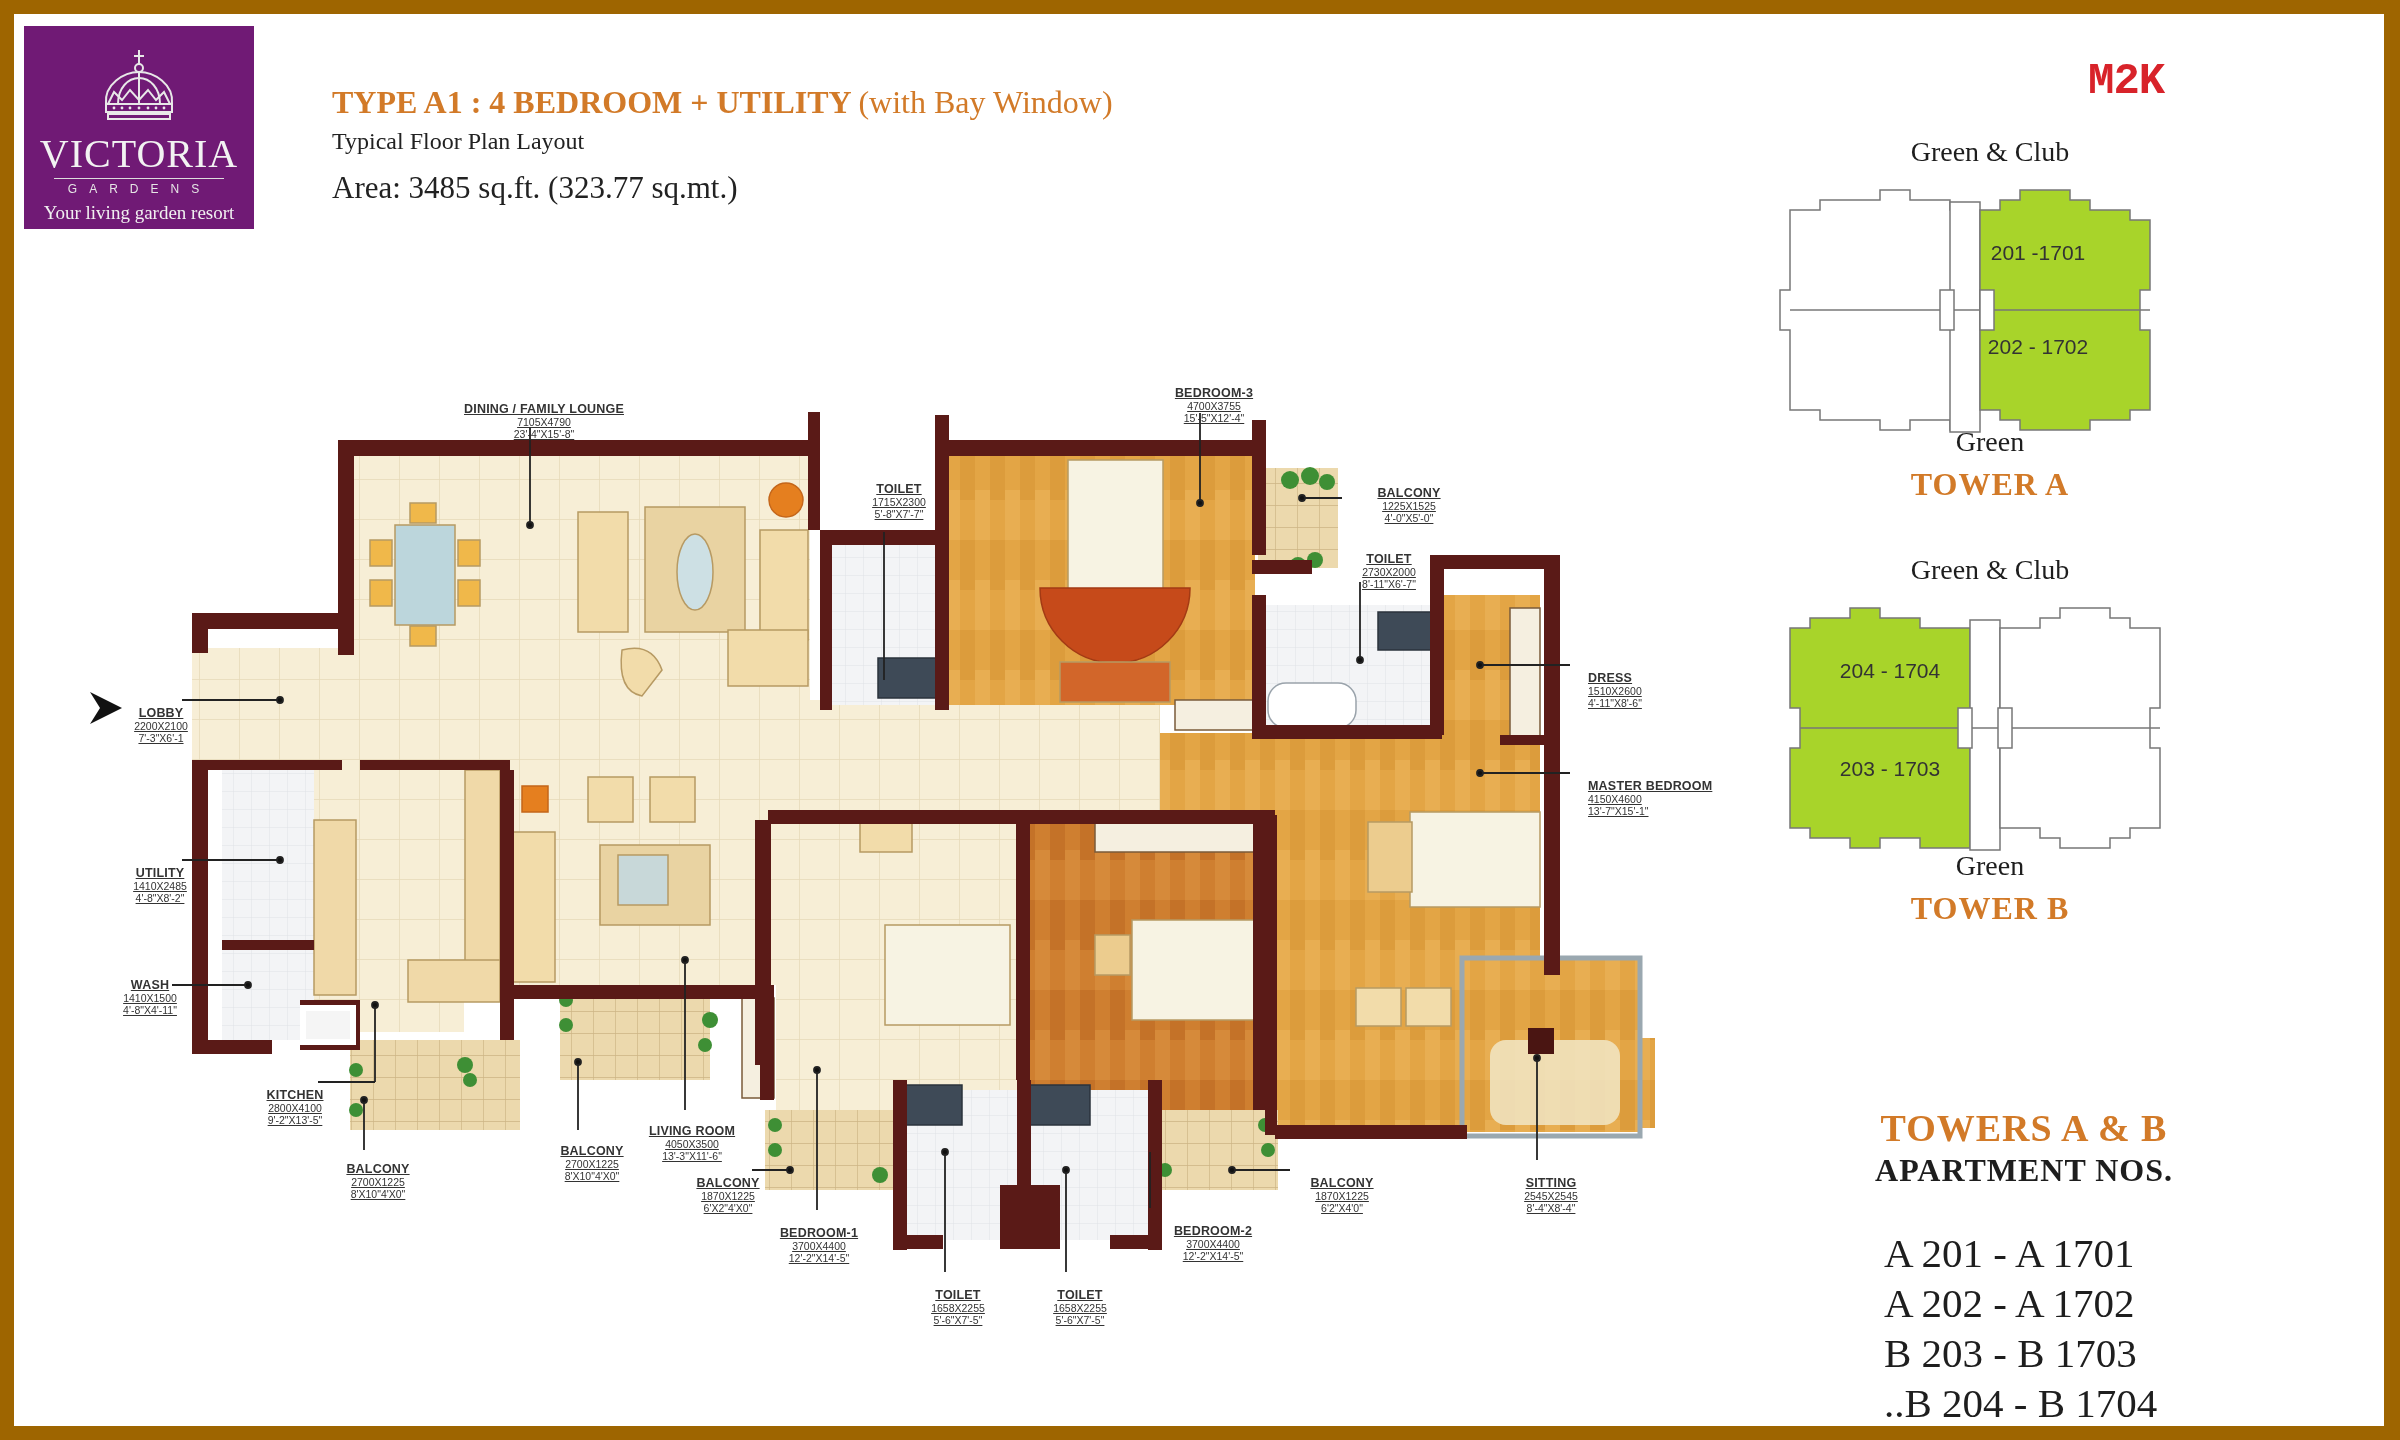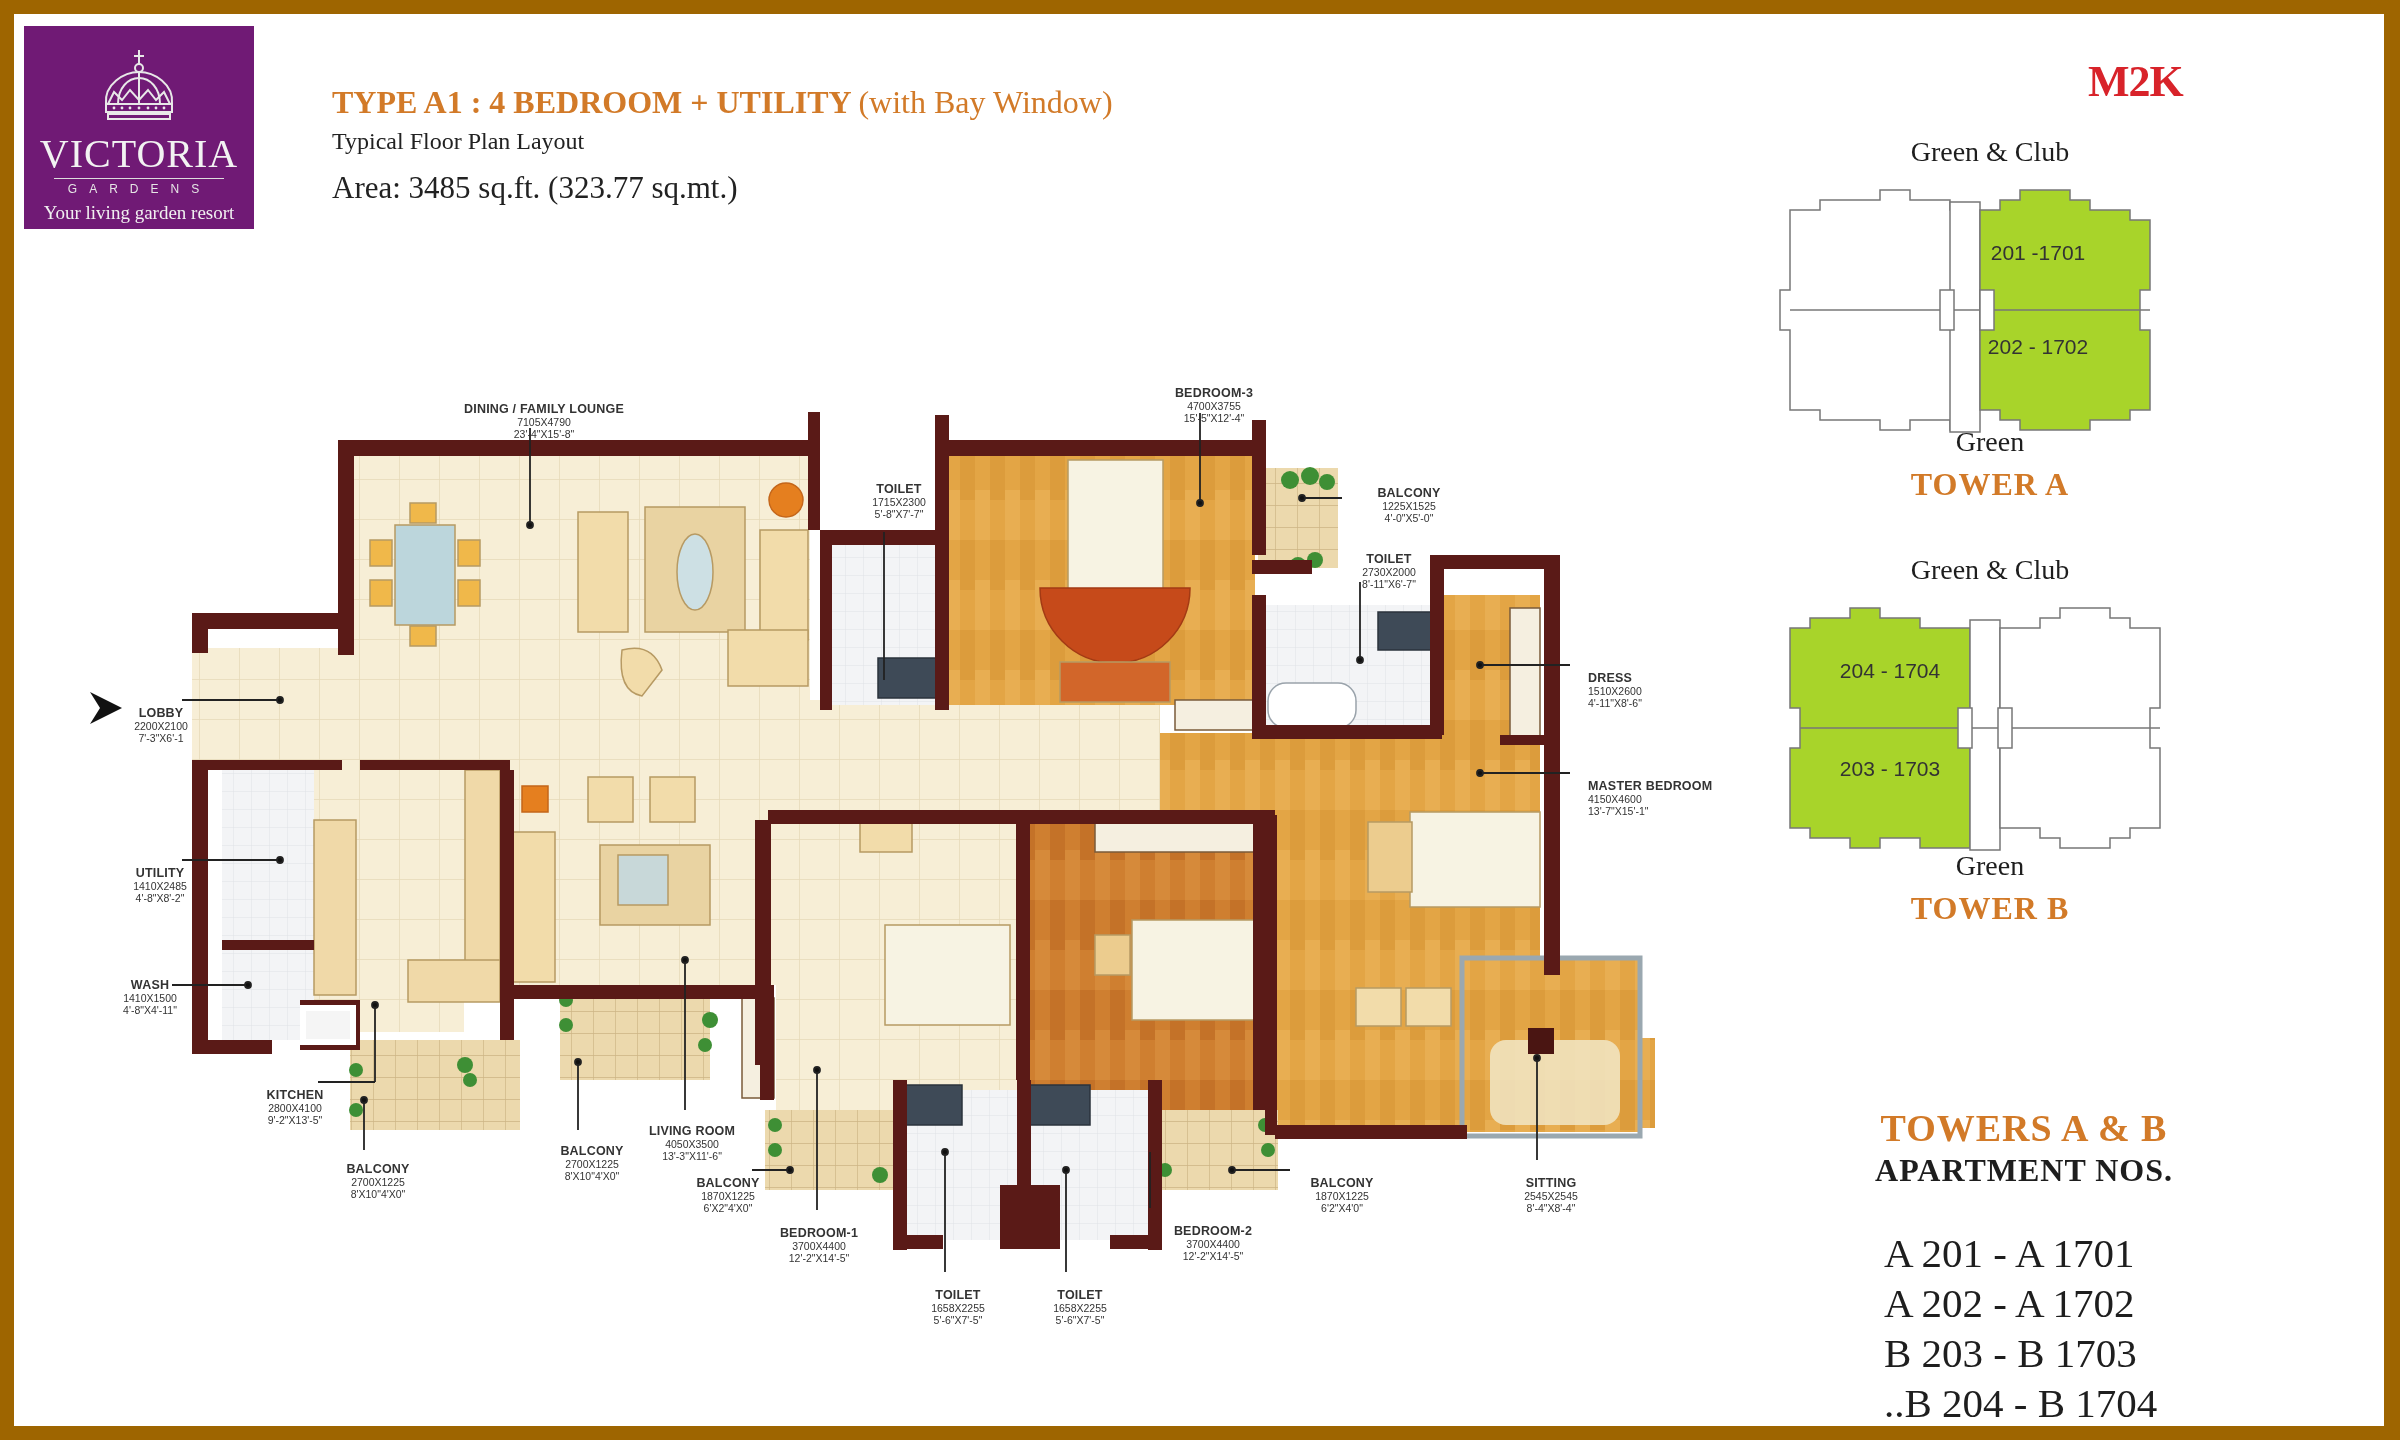--- a/index.html
+++ b/index.html
@@ -15,36 +15,36 @@
   .logo .rule { position: absolute; left: 30px; right: 30px; top: 152px; border-top: 1.5px solid #ddd; }
   .logo .sub { position: absolute; left: 0; width: 100%; top: 156px; font-family: "Liberation Sans", sans-serif; font-size: 12px; letter-spacing: 12px; padding-left: 1px; color: #e6e6e6; }
   .logo .tag { position: absolute; left: 0; width: 100%; top: 176px; font-size: 19px; color: #f0f0f0; }
 
   
   .title { position: absolute; left: 318px; top: 70px; font-size: 32px; color: #d27a28; font-weight: bold; white-space: nowrap; }
   .title .paren { font-weight: normal; }
   .subtitle { position: absolute; left: 318px; top: 114px; font-size: 24px; color: #222; white-space: nowrap; }
   .area { position: absolute; left: 318px; top: 156px; font-size: 31px; color: #222; white-space: nowrap; }
 
-  .brand { position: absolute; left: 2074px; top: 42px; font-family: Liberation Serif, serif; font-weight: bold; font-size: 44px; color: #d8232a; letter-spacing: -1px; }
+  .brand { position: absolute; left: 2074px; top: 42px; font-family: Liberation Mono, monospace; font-weight: bold; font-size: 44px; color: #d8232a; letter-spacing: -1px; }
 
   
   .tower-cap { position: absolute; font-size: 28px; color: #1e1e1e; text-align: center; width: 300px; }
   .tower-name { position: absolute; font-size: 32px; color: #d27a28; font-weight: bold; text-align: center; width: 300px; letter-spacing: 1px; }
   .unit-lbl { font-family: "Liberation Sans", sans-serif; font-size: 21px; fill: #333; }
 
   
   .apt-head { position: absolute; left: 1780px; width: 460px; text-align: center; font-weight: bold; }
   .apt-head.orange { top: 1092px; font-size: 38px; color: #d27a28; letter-spacing: 1px; }
   .apt-head.black { top: 1138px; font-size: 32px; color: #1e1e1e; letter-spacing: 1px; }
   .apt-list { position: absolute; left: 1870px; top: 1214px; width: 300px; }
   .apt-item { font-size: 41px; color: #1e1e1e; line-height: 50px; white-space: nowrap; }
 
   
-  .lbl { position: absolute; font-family: "Liberation Sans", sans-serif; color: #333; text-align: center; line-height: 1.15; white-space: nowrap; }
+  .lbl { position: absolute; font-family: "Liberation Sans", sans-serif; color: #333; text-align: center; line-height: 1.15; white-space: nowrap; text-decoration: underline; }
   .lbl .n { font-size: 12.5px; font-weight: bold; letter-spacing: 0.2px; }
   .lbl .d { font-size: 10.5px; }
   .lbl.right { text-align: center; }
   .lbl.left { text-align: left; }
 </style>
 </head>
 <body>
 
 <div class="frame">
 

